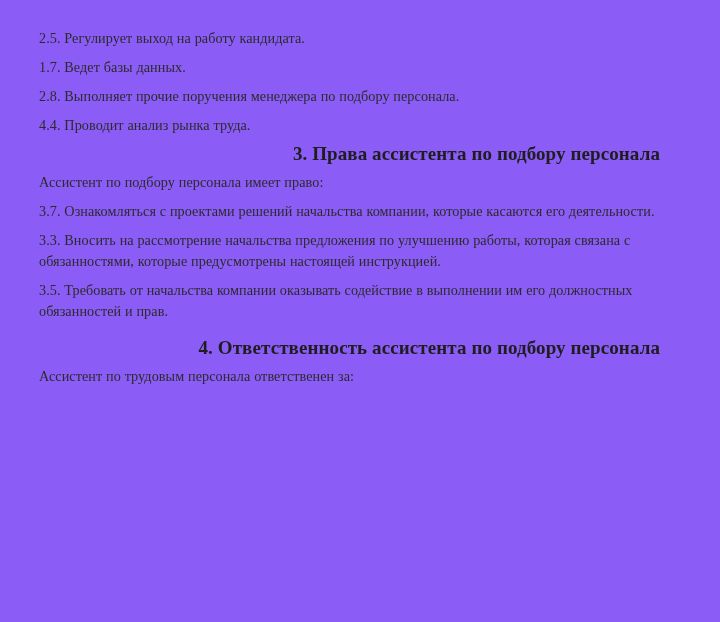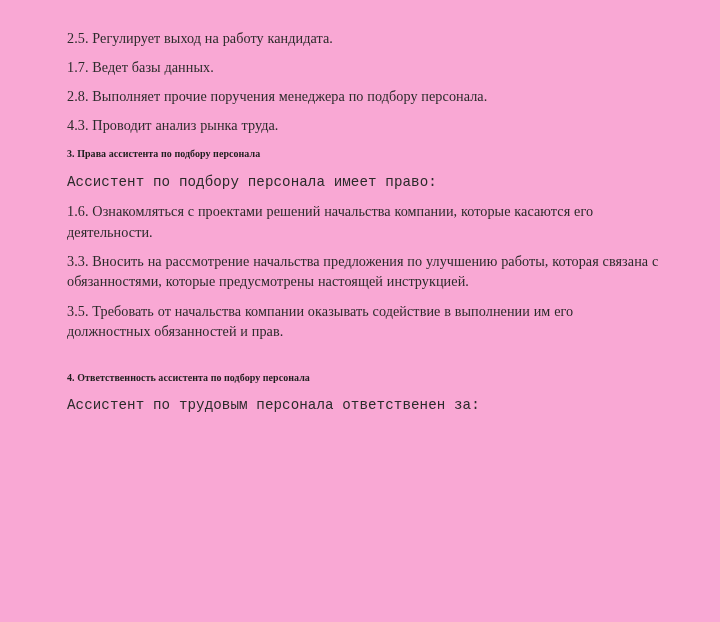--- a/index.html
+++ b/index.html
@@ -12,64 +12,63 @@
     height: 622px;
     overflow: hidden;
     font-family: "Liberation Serif", "DejaVu Serif", serif;
     color: #2b2b2b;
     -webkit-font-smoothing: antialiased;
   }
   #document-page {
     box-sizing: border-box;
     width: 720px;
     height: 622px;
-    padding: 28px 60px 0 67px;
-    background: #f9a8d4;
+    padding: 28px 60px 0 39px;
+    background: #8b5cf6;
   }
   .para {
     font-size: 14.2px;
     line-height: 20.5px;
     text-align: left;
     margin: 0 0 8.6px 0;
     letter-spacing: 0.005em;
     word-spacing: 0.01em;
     white-space: pre-wrap;
   }
   .heading {
-    font-size: 10px;
+    font-size: 19px;
     line-height: 20.5px;
     font-weight: bold;
-    text-align: left;
+    text-align: right;
     margin: 2px 0 7px 0;
     color: #1e1e1e;
     letter-spacing: 0.005em;
   }
   .lead {
     margin-bottom: 9px;
-    font-family: Liberation Mono, monospace;
   }
   .block-gap {
-    margin-bottom: 26px;
+    margin-bottom: 17px;
   }
 </style>
 </head>
 <body>
 
 <div id="document-page">
 
   <p class="para">2.5. Регулирует выход на работу кандидата.</p>
   <p class="para">1.7. Ведет базы данных.</p>
   <p class="para">2.8. Выполняет прочие поручения менеджера по подбору персонала.</p>
-  <p class="para">4.3. Проводит анализ рынка труда.</p>
+  <p class="para">4.4. Проводит анализ рынка труда.</p>
 
   <h2 class="heading">3. Права ассистента по подбору персонала</h2>
 
   <p class="para lead">Ассистент по подбору персонала имеет право:</p>
 
-  <p class="para">1.6. Ознакомляться с проектами решений начальства компании, которые касаются его деятельности.</p>
+  <p class="para">3.7. Ознакомляться с проектами решений начальства компании, которые касаются его деятельности.</p>
   <p class="para">3.3. Вносить на рассмотрение начальства предложения по улучшению работы, которая связана с обязанностями, которые предусмотрены настоящей инструкцией.</p>
   <p class="para block-gap">3.5. Требовать от начальства компании оказывать содействие в выполнении им его должностных обязанностей и прав.</p>
 
   <h2 class="heading">4. Ответственность ассистента по подбору персонала</h2>
 
   <p class="para lead">Ассистент по трудовым персонала ответственен за:</p>
 
 
 </div>
 

